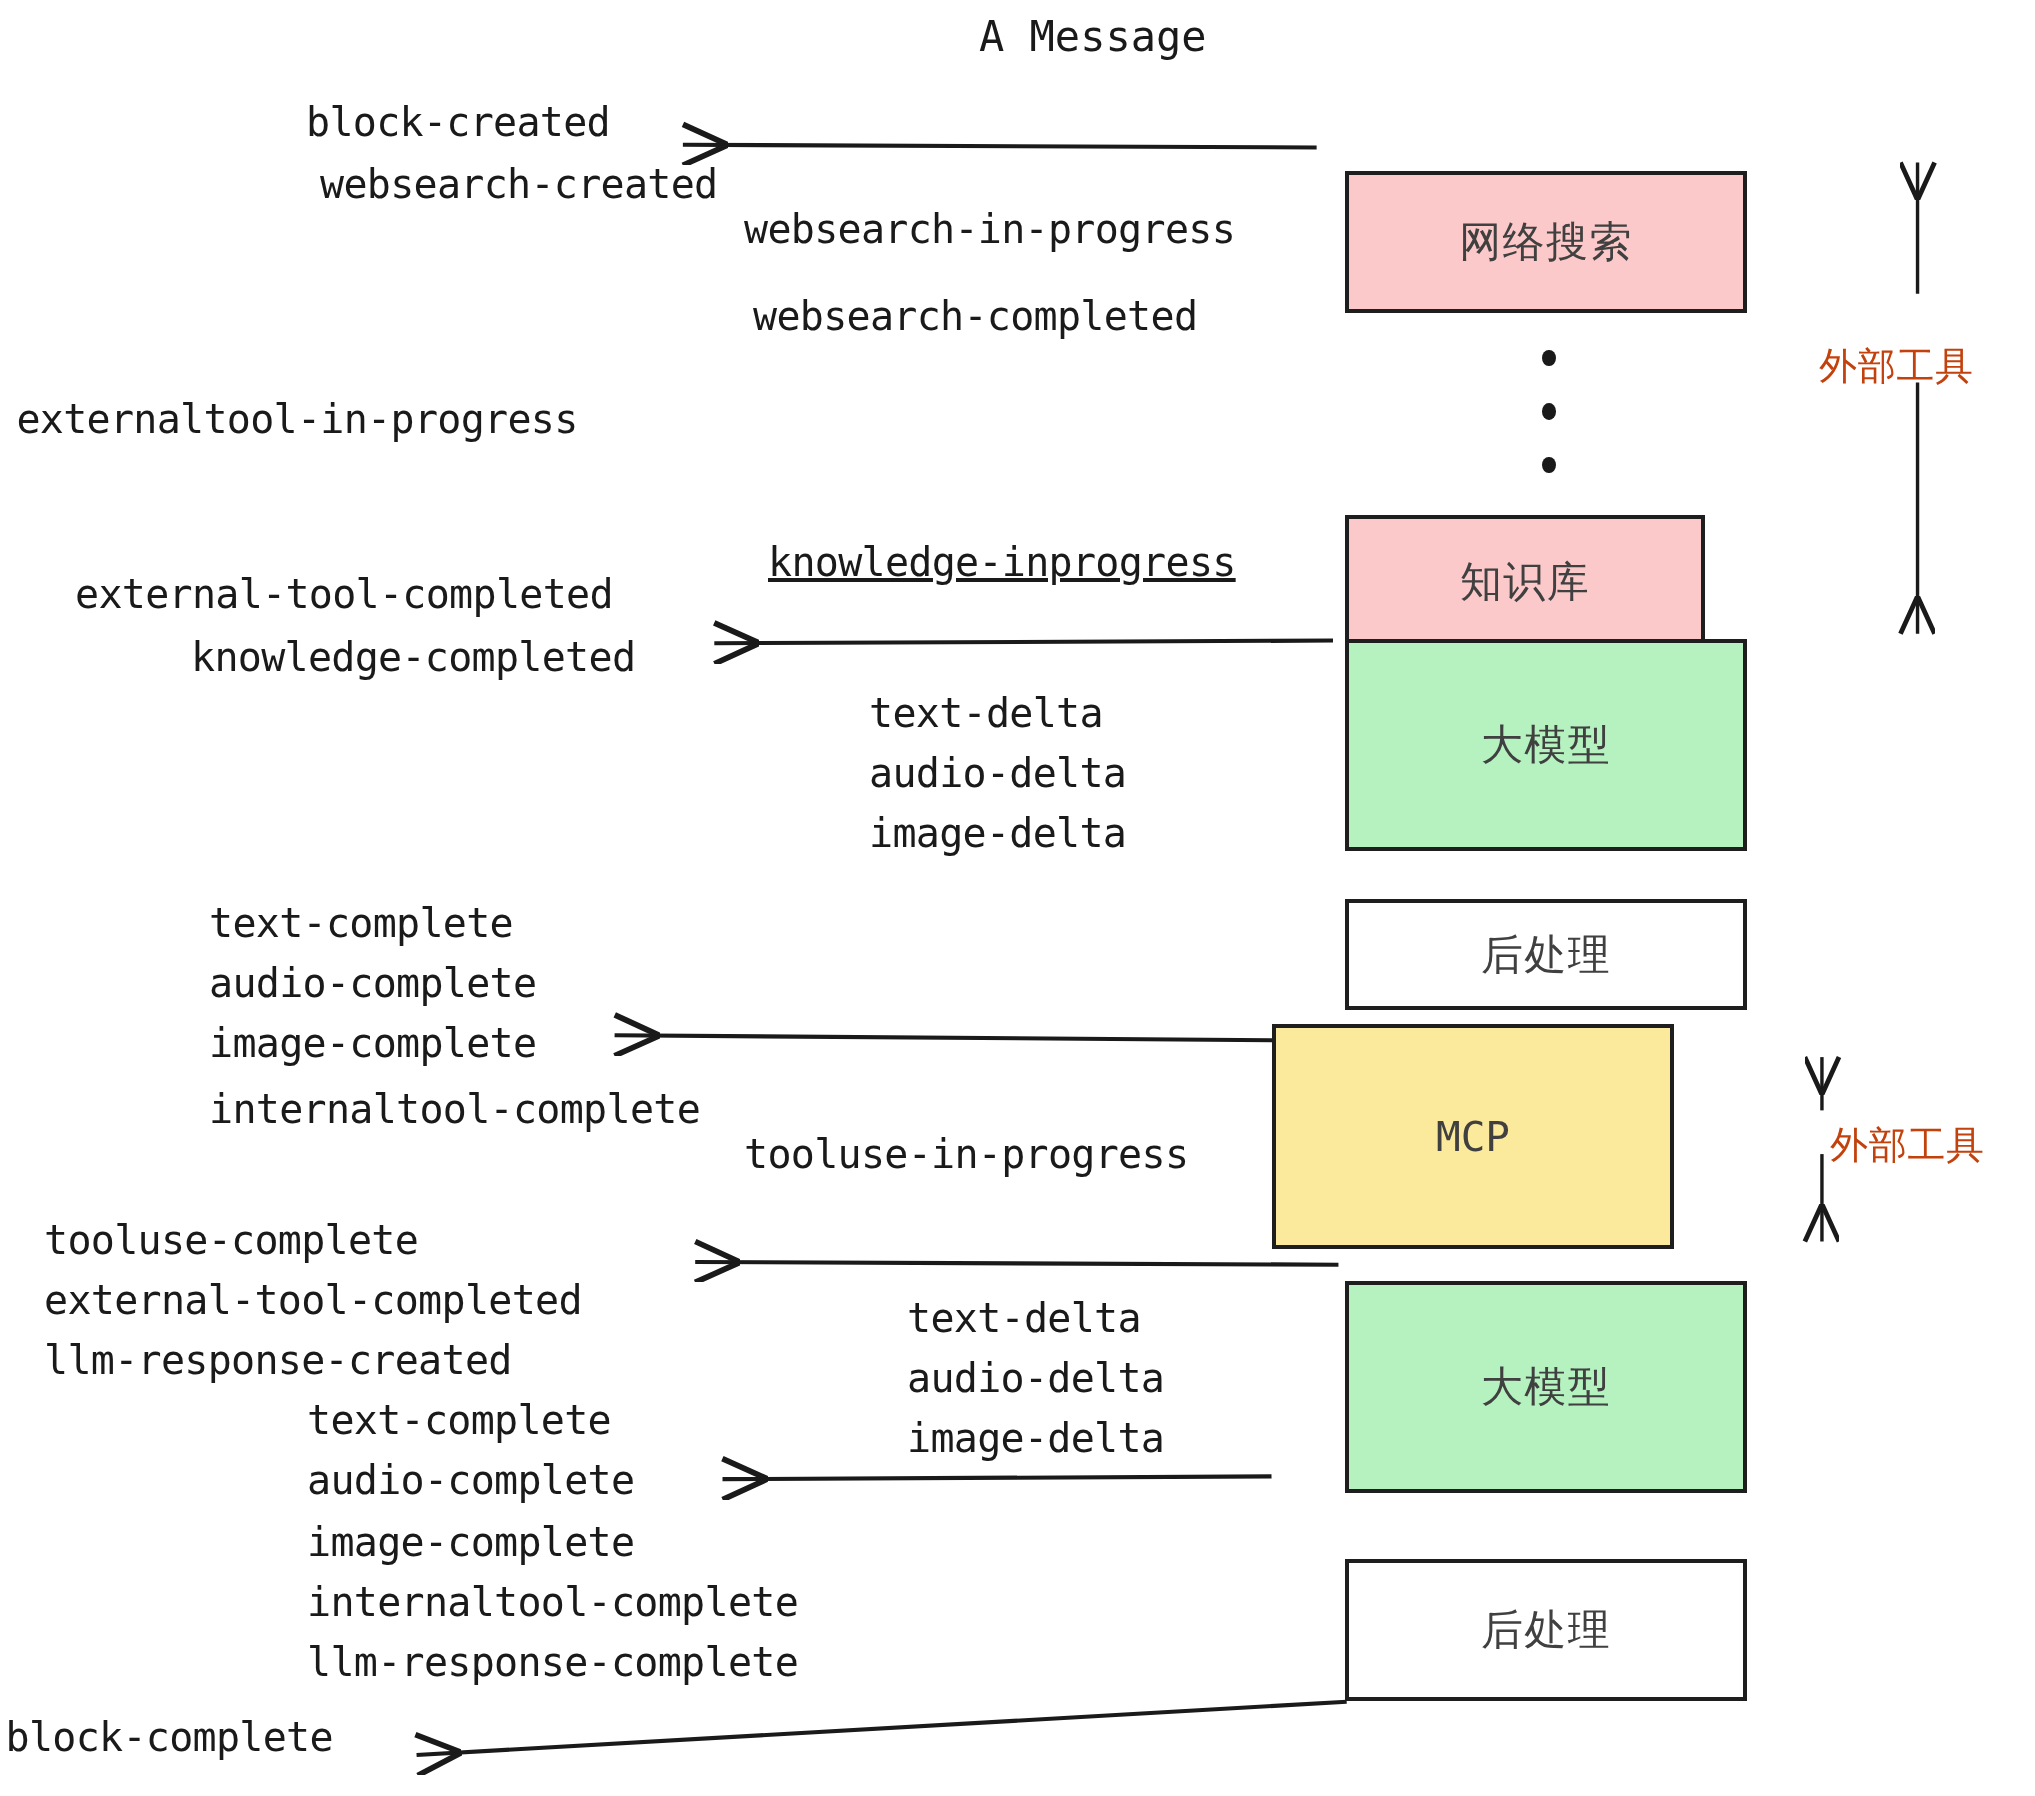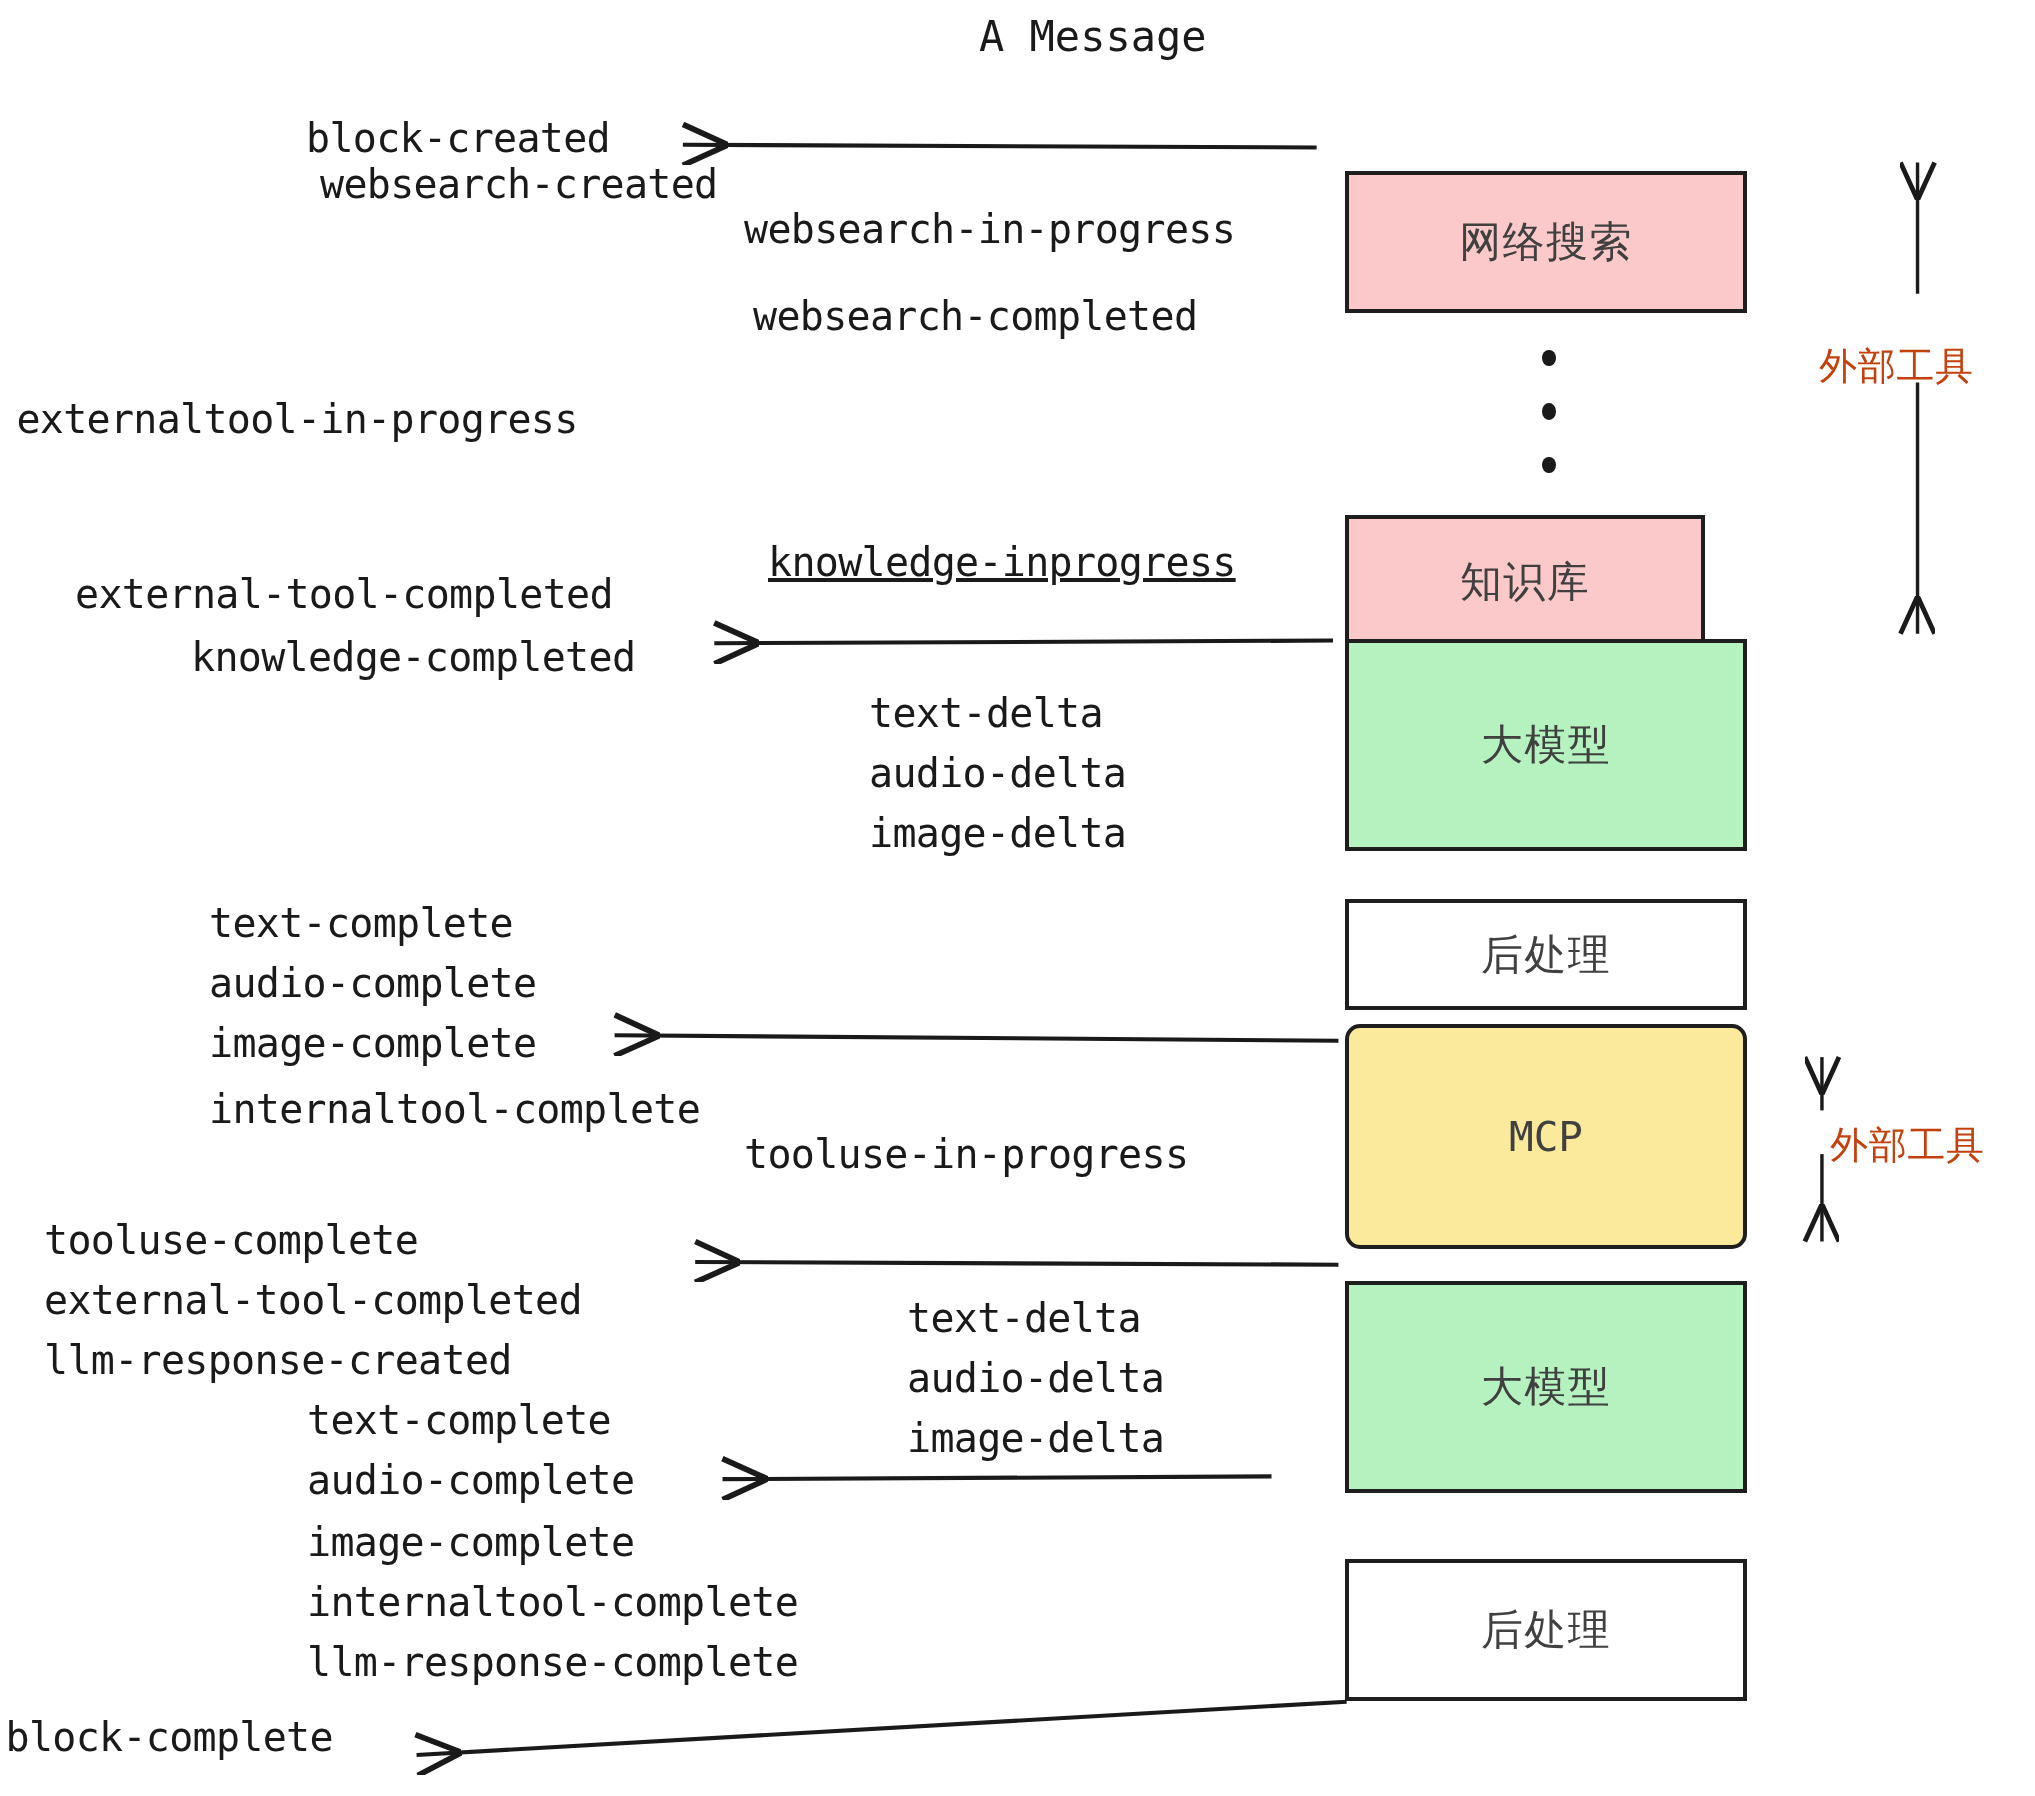--- a/index.html
+++ b/index.html
@@ -108,26 +108,26 @@
         <line x1="2668" y1="1626" x2="2668" y2="1548" stroke-width="5" marker-end="url(#ah)"></line>
         <line x1="2668" y1="1690" x2="2668" y2="1818" stroke-width="5" marker-end="url(#ah)"></line>
       </g>
   </svg>
 
   <div id="nodes-layer">
       <div class="node" style="left: 1345px; top: 171px; width: 402px; height: 142px; background: rgb(251, 201, 201);">网络搜索</div>
       <div class="node" style="left: 1345px; top: 505px; width: 360px; height: 134px; background: rgb(251, 201, 201); margin-top: 10px;">知识库</div>
       <div class="node" style="left: 1345px; top: 639px; width: 402px; height: 212px; background: rgb(181, 242, 192);">大模型</div>
       <div class="node" style="left: 1345px; top: 899px; width: 402px; height: 111px; background: rgb(255, 255, 255);">后处理</div>
-      <div class="node mono" style="left: 1345px; top: 1024px; width: 402px; height: 225px; background: rgb(251, 233, 156); border-radius: 15px;">MCP</div>
+      <div class="node mono" style="left: 1272px; top: 1024px; width: 402px; height: 225px; background: rgb(251, 233, 156);">MCP</div>
       <div class="node" style="left: 1345px; top: 1281px; width: 402px; height: 212px; background: rgb(181, 242, 192);">大模型</div>
       <div class="node" style="left: 1345px; top: 1559px; width: 402px; height: 142px; background: rgb(255, 255, 255);">后处理</div>
     </div>
   <div id="events-layer">
-      <div class="evt" style="left: 306px; top: 118px;">block-created</div>
+      <div class="evt" style="left: 306px; top: 102px;">block-created</div>
       <div class="evt" style="left: 320px; top: 164px;">websearch-created</div>
       <div class="evt" style="left: 744px; top: 209px;">websearch-in-progress</div>
       <div class="evt" style="left: 753px; top: 296px;">websearch-completed</div>
       <div class="evt" style="left: 16.4px; top: 399px;">externaltool-in-progress</div>
       <div class="evt" style="left: 768px; top: 542px; text-decoration: underline;">knowledge-inprogress</div>
       <div class="evt" style="left: 75px; top: 574px;">external-tool-completed</div>
       <div class="evt" style="left: 191px; top: 637px;">knowledge-completed</div>
       <div class="evt" style="left: 869px; top: 693px;">text-delta</div>
       <div class="evt" style="left: 869px; top: 753px;">audio-delta</div>
       <div class="evt" style="left: 869px; top: 813px;">image-delta</div>

